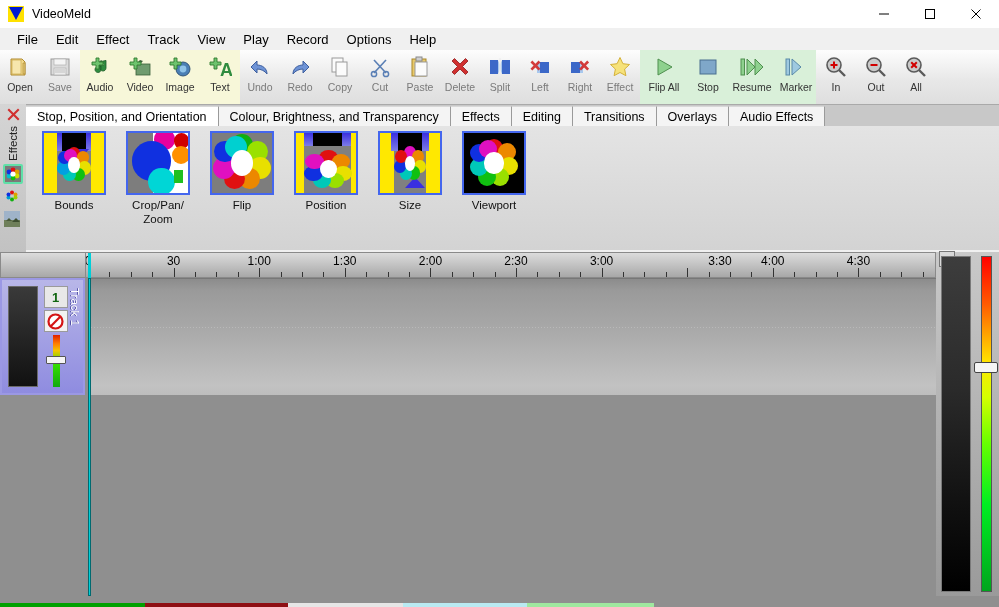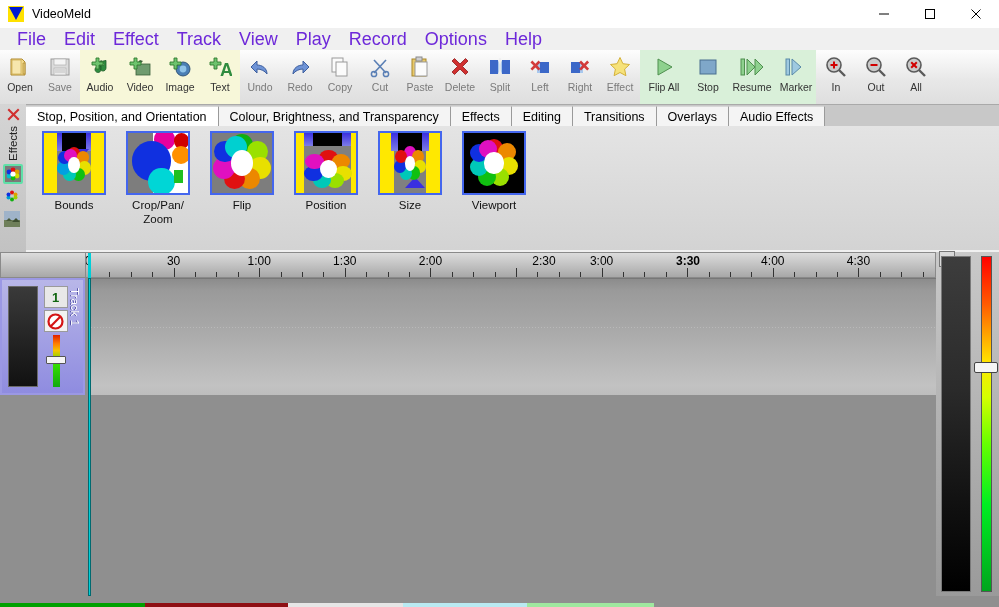--- a/index.html
+++ b/index.html
@@ -32,21 +32,21 @@
     width:46px; height:28px; display:flex; align-items:center; justify-content:center;
     font-size:13px; color:#000; background:#ffffff;
   }
   .wbtn svg { display:block; }
 
   
   #menubar {
     height:22px; background:#f0f0f0; display:flex; align-items:center;
     padding-left:8px; gap:0px;
   }
-  .menu-item { padding:2px 9px; font-size:18px; color:#6d28d9; }
+  .menu-item { padding:2px 9px; font-size:13px; color:#000000; }
 
   
   #toolbar {
     height:55px; background:linear-gradient(#fdfdfd,#e8e8e8 55%,#dedede);
     display:flex; align-items:stretch; border-bottom:1px solid #a9a9a9;
     position:relative;
   }
   .tb-group { display:flex; align-items:stretch; }
   .tb-group.gr-media { background:#f7f7d9; }
   .tb-group.gr-play  { background:#d9f0d9; }
@@ -694,31 +694,31 @@
     <div class="tlab" style="left: 258.8px;">1:30</div>
     <div class="tick min" style="left: 280.2px;"></div>
     <div class="tick min" style="left: 301.6px;"></div>
     <div class="tick min" style="left: 323px;"></div>
     <div class="tick maj" style="left: 344.4px;"></div>
     <div class="tlab" style="left: 344.4px;">2:00</div>
     <div class="tick min" style="left: 365.8px;"></div>
     <div class="tick min" style="left: 387.2px;"></div>
     <div class="tick min" style="left: 408.6px;"></div>
     <div class="tick maj" style="left: 430px;"></div>
-    <div class="tlab" style="left: 430px; margin-left: 28px;">2:30</div>
+    <div class="tlab" style="left: 430px;">2:30</div>
     <div class="tick min" style="left: 451.4px;"></div>
     <div class="tick min" style="left: 472.8px;"></div>
     <div class="tick min" style="left: 494.2px;"></div>
     <div class="tick maj" style="left: 515.6px;"></div>
     <div class="tlab" style="left: 515.6px;">3:00</div>
     <div class="tick min" style="left: 537px;"></div>
     <div class="tick min" style="left: 558.4px;"></div>
     <div class="tick min" style="left: 579.8px;"></div>
     <div class="tick maj" style="left: 601.2px;"></div>
-    <div class="tlab" style="left: 602px; font-weight: bold;">3:30</div>
+    <div class="tlab" style="left: 634px;">3:30</div>
     <div class="tick min" style="left: 622.6px;"></div>
     <div class="tick min" style="left: 644px;"></div>
     <div class="tick min" style="left: 665.4px;"></div>
     <div class="tick maj" style="left: 686.8px;"></div>
     <div class="tlab" style="left: 686.8px;">4:00</div>
     <div class="tick min" style="left: 708.2px;"></div>
     <div class="tick min" style="left: 729.6px;"></div>
     <div class="tick min" style="left: 751px;"></div>
     <div class="tick maj" style="left: 772.4px;"></div>
     <div class="tlab" style="left: 772.4px;">4:30</div>

